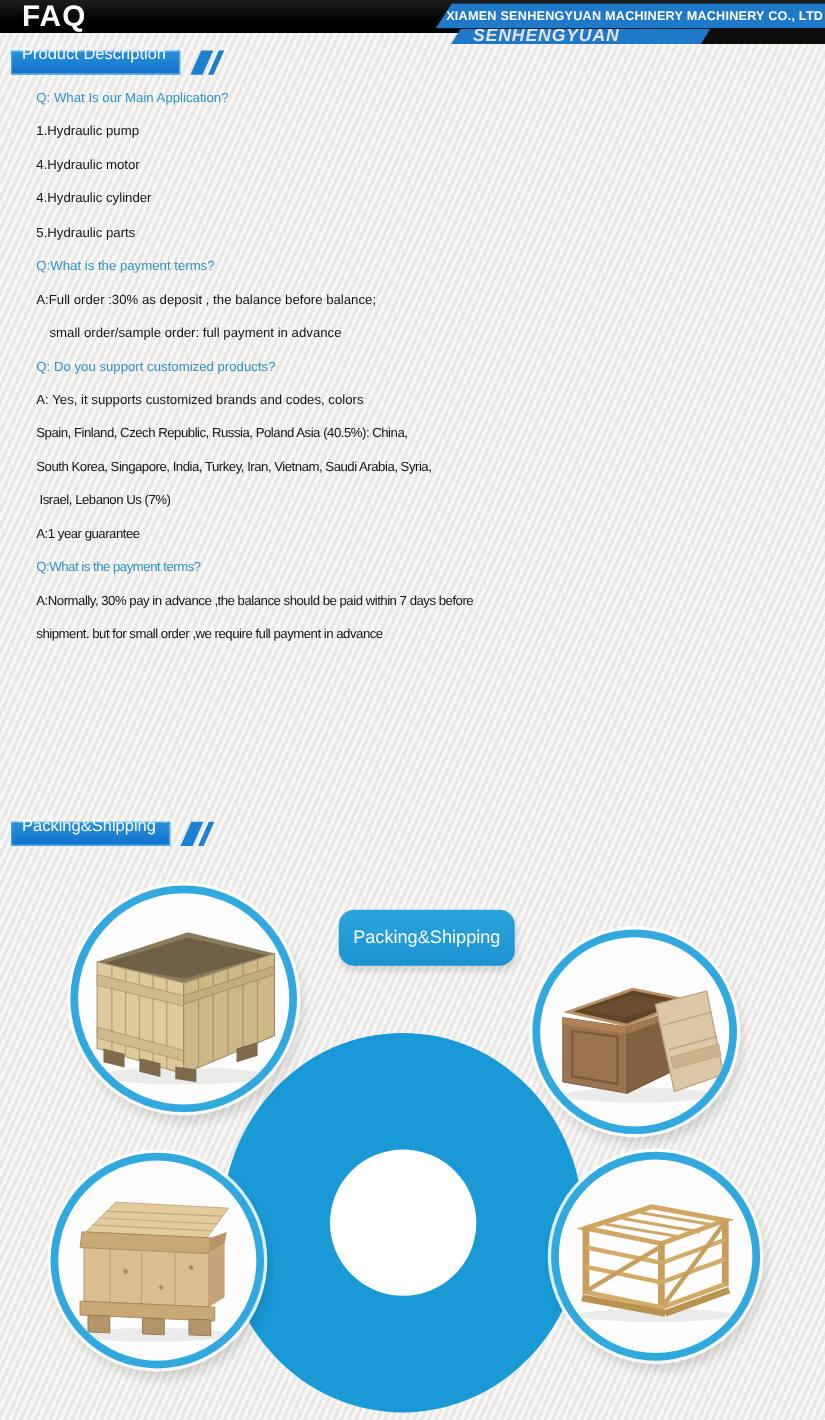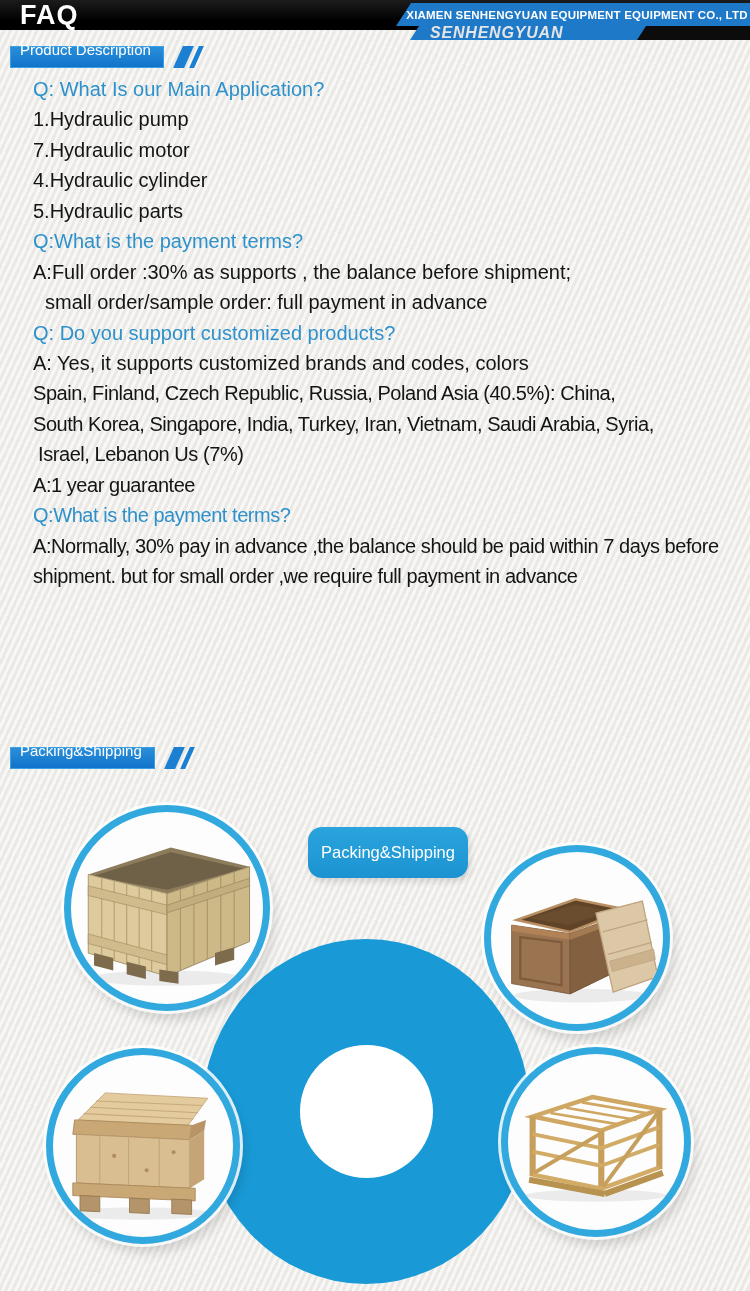--- a/index.html
+++ b/index.html
@@ -25,21 +25,21 @@
     clip-path:polygon(9px 0,100% 0,100% 100%,0 100%);}
   
   .badge-row{position:absolute;left:10px;height:22px;display:flex;align-items:stretch;}
   .badge{background:linear-gradient(180deg,#2a8fda,#1173ca);color:#fff;font-size:15px;
     display:flex;align-items:center;padding:0 12px 16px 9px;border:1px solid #3aa0e4;}
   .slash{background:#1b80d2;transform:skewX(-24deg);}
   .s1{width:11px;margin-left:14px;}
   .s2{width:5px;margin-left:5px;}
   
   .faq-text{position:absolute;left:33px;top:74px;right:20px;}
-  .ln{margin:0;height:30.45px;line-height:30.45px;font-size:20px;color:#141414;white-space:pre;}
+  .ln{margin:0;height:30.45px;line-height:30.45px;font-size:12px;color:#141414;white-space:pre;}
   .q{color:#2e91cb;}
   .narrow{letter-spacing:-0.45px;}
   .indent{padding-left:12px;}
   
   .packing-graphic{position:absolute;left:0;top:770px;width:750px;height:521px;}
   .donut{position:absolute;left:202px;top:169px;width:328px;height:345px;border-radius:50%;
     background:#199ad7;z-index:1;}
   .hole{position:absolute;inset:0;margin:auto;width:133px;height:133px;border-radius:50%;
     background:#fff;}
   .circle{position:absolute;border:7px solid #31a9de;border-radius:50%;background:#fdfdfd;
@@ -57,41 +57,41 @@
 </style>
 </head>
 <body>
 
 <div class="page">
 
   <div class="black-bar">
     <div class="faq-title">FAQ</div>
   </div>
   <div class="banner-l1">
-    <span>XIAMEN SENHENGYUAN EQUIPMENT EQUIPMENT CO., LTD</span>
+    <span>XIAMEN SENHENGYUAN MACHINERY MACHINERY CO., LTD</span>
   </div>
   <div class="banner-black2"></div>
   <div class="banner-l2">
     <span>SENHENGYUAN</span>
   </div>
 
   <div class="badge-row" style="top:46px">
     <div class="badge">Product Description</div>
     <div class="slash s1"></div>
     <div class="slash s2"></div>
   </div>
 
   <div class="faq-text">
     <p class="ln q">Q: What Is our Main Application?</p>
     <p class="ln">1.Hydraulic pump</p>
-    <p class="ln">7.Hydraulic motor</p>
+    <p class="ln">4.Hydraulic motor</p>
     <p class="ln">4.Hydraulic cylinder</p>
     <p class="ln">5.Hydraulic parts</p>
     <p class="ln q">Q:What is the payment terms?</p>
-    <p class="ln">A:Full order :30% as supports , the balance before shipment;</p>
+    <p class="ln">A:Full order :30% as deposit , the balance before balance;</p>
     <p class="ln indent">small order/sample order: full payment in advance</p>
     <p class="ln q">Q: Do you support customized products?</p>
     <p class="ln">A: Yes, it supports customized brands and codes, colors</p>
     <p class="ln narrow">Spain, Finland, Czech Republic, Russia, Poland Asia (40.5%): China,</p>
     <p class="ln narrow">South Korea, Singapore, India, Turkey, Iran, Vietnam, Saudi Arabia, Syria,</p>
     <p class="ln narrow"> Israel, Lebanon Us (7%)</p>
     <p class="ln narrow">A:1 year guarantee</p>
     <p class="ln q narrow">Q:What is the payment terms?</p>
     <p class="ln narrow">A:Normally, 30% pay in advance ,the balance should be paid within 7 days before</p>
     <p class="ln narrow">shipment. but for small order ,we require full payment in advance</p>

